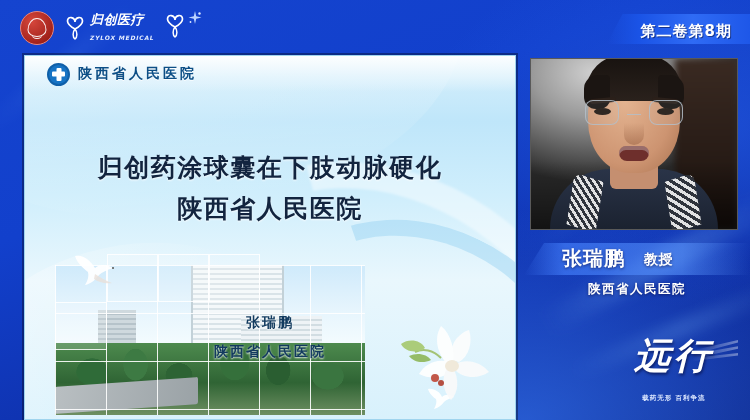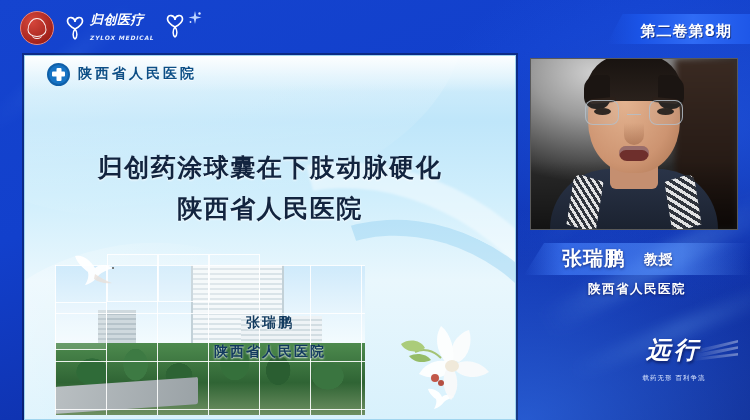--- a/index.html
+++ b/index.html
@@ -387,30 +387,30 @@
   }
 
   
   #program-logo {
     position: absolute; right: 16px; bottom: 10px;
     width: 120px; height: 72px;
     z-index: 5;
     text-align: center;
   }
   #pl-main {
-    font-size: 24px; font-weight: 700; color: #fff;
+    font-size: 36px; font-weight: 700; color: #fff;
     letter-spacing: 4px;
     font-style: italic;
     line-height: 1;
     text-shadow: 1px 2px 3px rgba(0,0,40,.55);
     white-space: nowrap;
   }
   #pl-sub {
-    margin-top: 12px;
-    font-size: 6.5px; font-weight: 400; color: #dde8ff;
+    margin-top: 20px;
+    font-size: 6.5px; font-weight: 700; color: #dde8ff;
     letter-spacing: 1px;
     white-space: nowrap;
   }
   #pl-swish {
     position: absolute; right: -4px; top: 2px;
     width: 46px; height: 26px;
     background:
       linear-gradient(90deg, rgba(255,255,255,0), rgba(255,255,255,.55));
     clip-path: polygon(0 40%, 100% 0, 100% 10%, 10% 52%, 100% 24%, 100% 34%, 16% 66%, 100% 50%, 100% 60%, 0 82%);
     opacity: .7;

